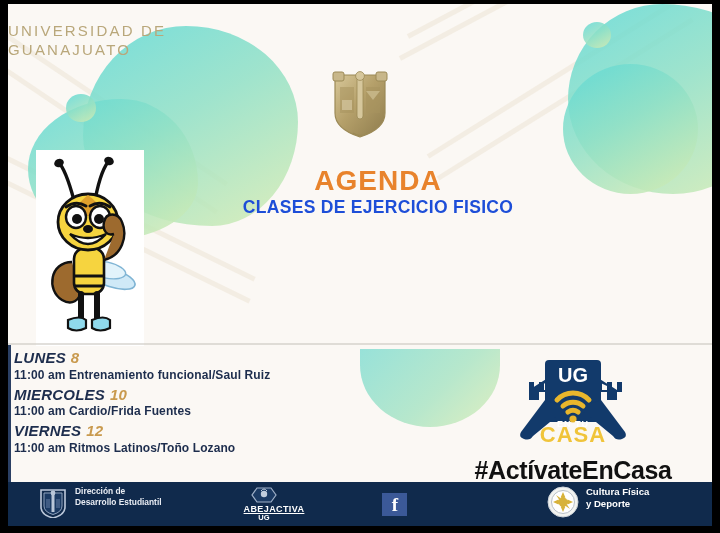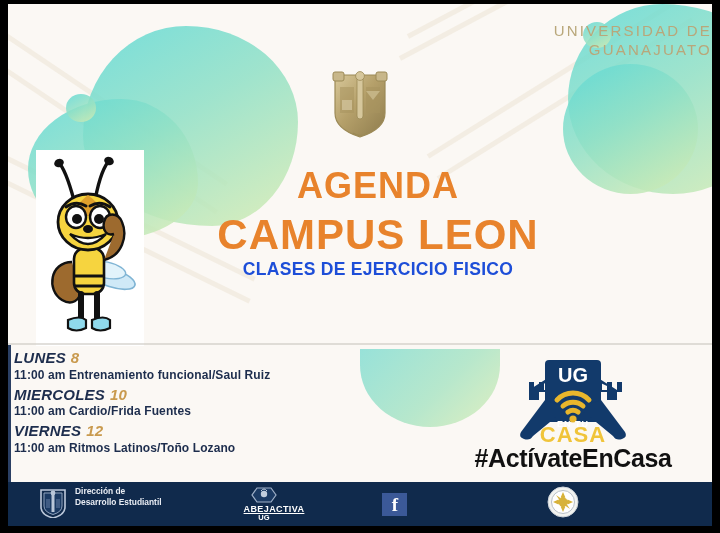--- a/index.html
+++ b/index.html
@@ -73,21 +73,21 @@
     background: #f2ece2;
     height: 5px;
     transform-origin: left center;
     opacity: .95;
   }
 
   
   .header {
     position: absolute;
     left: 0; right: 0; top: 18px;
-    text-align: right;
+    text-align: left;
   }
   .univ-line {
     font-size: 15px;
     letter-spacing: 2.2px;
     font-weight: 400;
     color: #b9a77a;
     line-height: 1.25;
   }
   .shield {
     margin: 7px auto 0;
@@ -108,21 +108,21 @@
 
   
   .titles {
     position: absolute;
     left: 160px;
     top: 162px;
     width: 420px;
     text-align: center;
   }
   .agenda {
-    font-size: 36px;
+    font-size: 28px;
     font-weight: bold;
     color: #e8832c;
     letter-spacing: 1px;
     line-height: 1.1;
   }
   .campus {
     font-size: 42px;
     font-weight: bold;
     color: #e8832c;
     letter-spacing: 1px;
@@ -195,21 +195,21 @@
     top: 352px;
     width: 270px;
     text-align: center;
   }
   .ug-logo {
     margin: 0 auto;
     width: 128px;
     height: 86px;
   }
   .hashtag {
-    margin-top: 2px;
+    margin-top: 14px;
     font-size: 25px;
     font-weight: bold;
     color: #111111;
     letter-spacing: -.4px;
   }
 
   
   .footer {
     position: absolute;
     left: 0;
@@ -375,21 +375,20 @@
         <path d="M45 144 v26" stroke="#111" stroke-width="6" stroke-linecap="round"></path>
         <path d="M61 144 v26" stroke="#111" stroke-width="6" stroke-linecap="round"></path>
 
         <path d="M32 170 q12 -5 18 0 v8 q-10 5 -18 0 z" fill="#8fd9ec" stroke="#111" stroke-width="2.2"></path>
         <path d="M56 170 q12 -5 18 0 v8 q-10 5 -18 0 z" fill="#8fd9ec" stroke="#111" stroke-width="2.2"></path>
       </svg>
     </div>
 
     <div class="titles">
       <div class="agenda">AGENDA</div>
-      <div class="campus">CAMPUS LEON</div>
       <div class="subtitle">CLASES DE EJERCICIO FISICO</div>
     </div>
 
     <div class="divider"></div>
     <div class="left-rule"></div>
 
     <div class="schedule">
       <div>
         <div class="sch-day">
           <span>LUNES</span><span class="num">8</span>
@@ -483,18 +482,22 @@
             <circle cx="16" cy="16" r="11.5" fill="#ffffff" stroke="#b8bfc7" stroke-width="1"></circle>
             <circle cx="16" cy="16" r="4.6" fill="#d7b23a"></circle>
             <path d="M16 6 l2.4 5.5 l-2.4 1 l-2.4 -1 z" fill="#d7b23a"></path>
             <path d="M16 26 l2.4 -5.5 l-2.4 -1 l-2.4 1 z" fill="#d7b23a"></path>
             <path d="M6 16 l5.5 2.4 l1 -2.4 l-1 -2.4 z" fill="#d7b23a"></path>
             <path d="M26 16 l-5.5 2.4 l-1 -2.4 l1 -2.4 z" fill="#d7b23a"></path>
             <path d="M9 9 l5 3.4 l-1.6 1.6 z" fill="#d7b23a"></path>
             <path d="M23 23 l-5 -3.4 l1.6 -1.6 z" fill="#d7b23a"></path>
           </svg>
         </span>
+        <span class="cfd-text">
+          <span>Cultura Física</span><br>
+          <span>y Deporte</span>
+        </span>
       </div>
 
     </div>
 
   </div>
 </div>
 
 </body></html>

